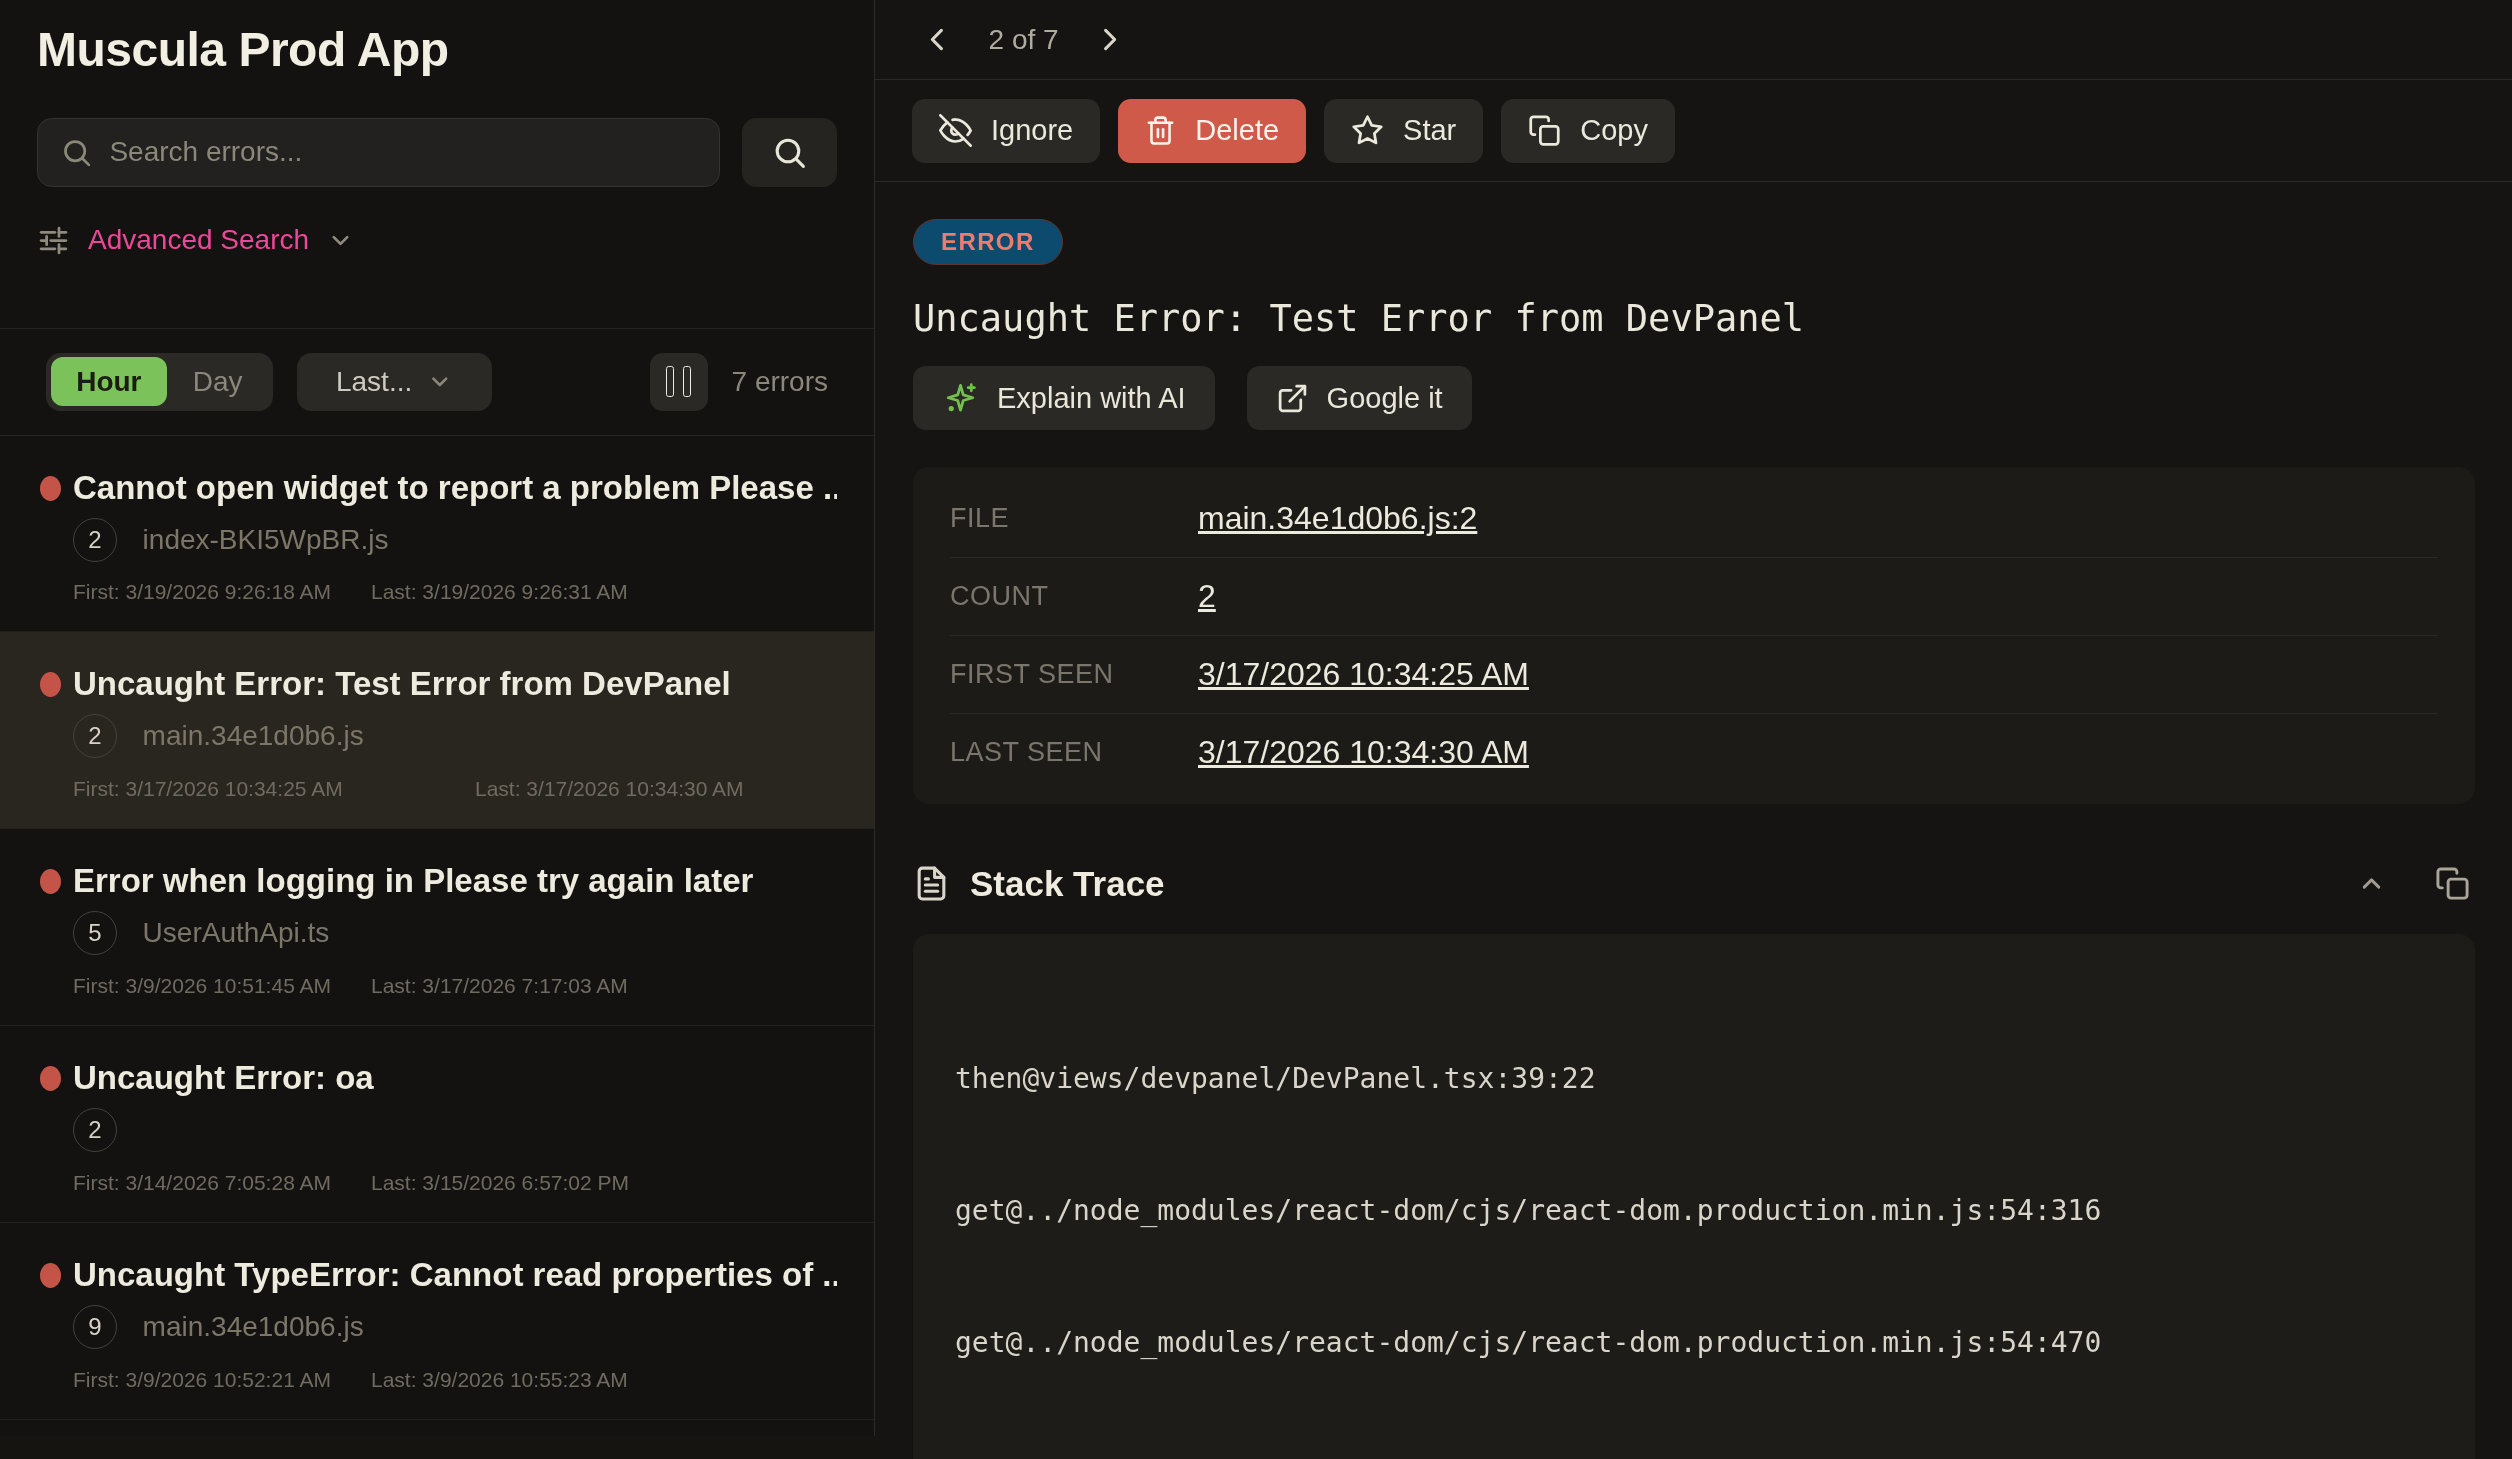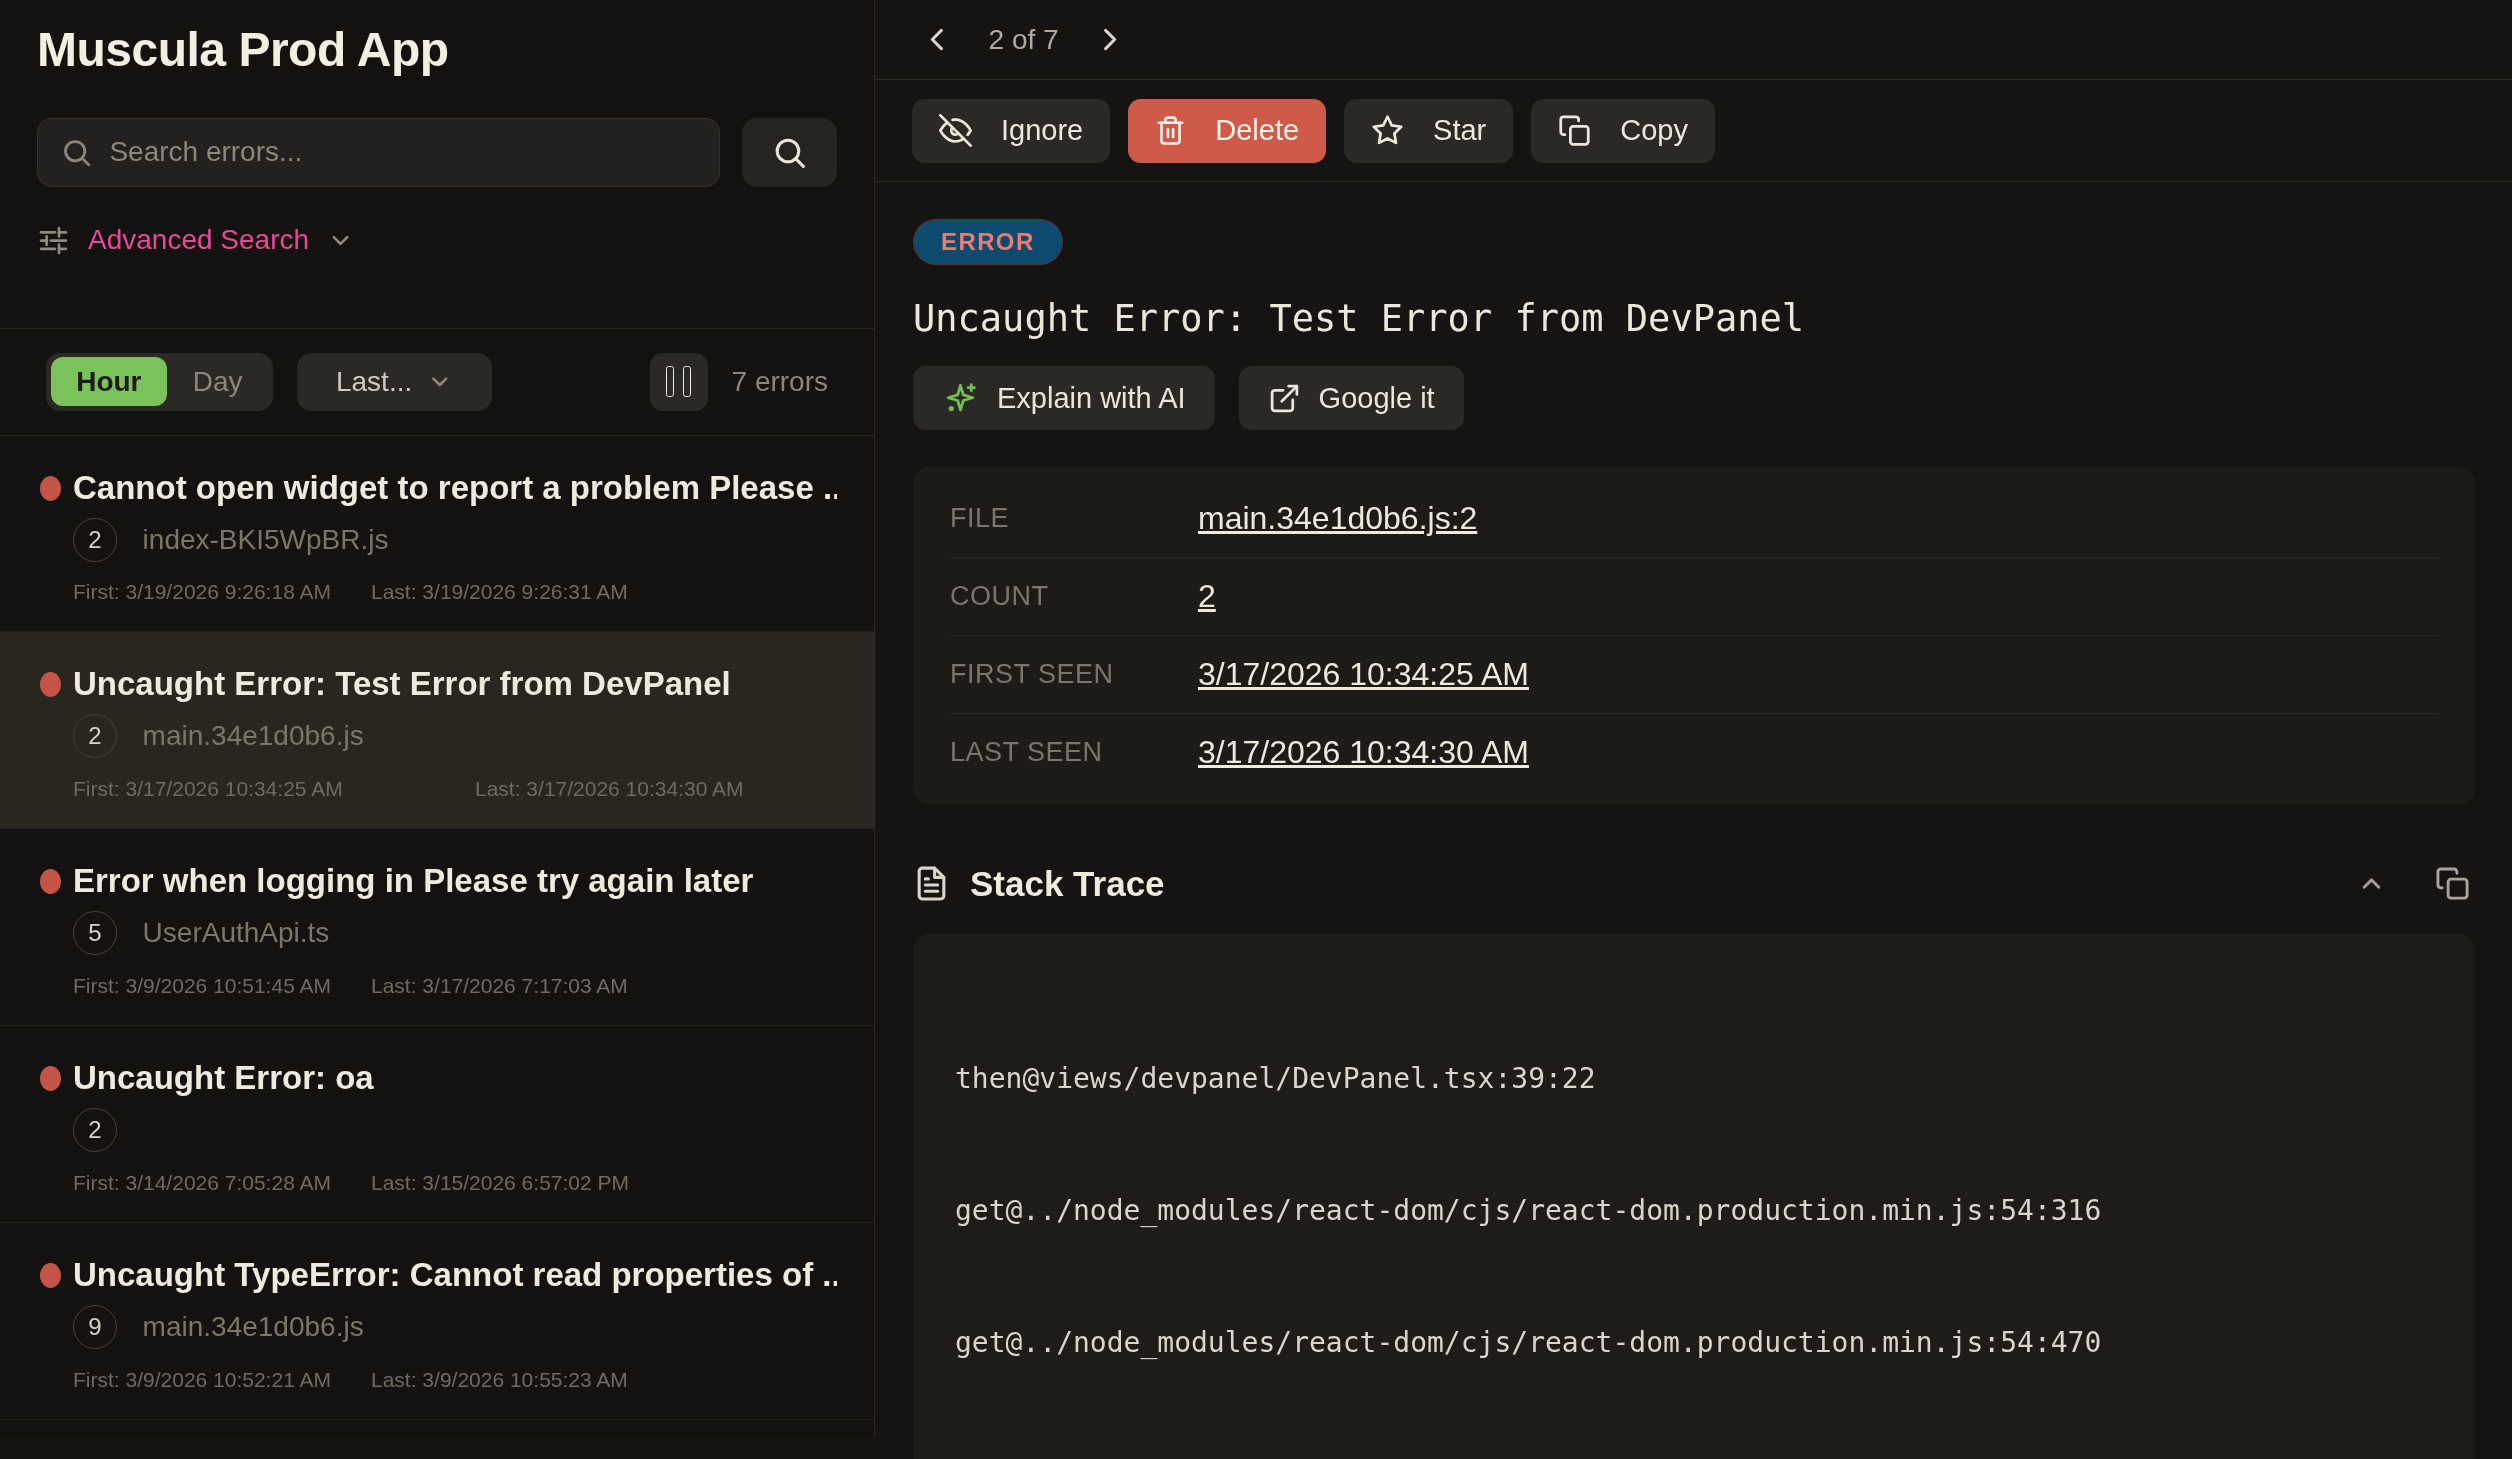--- a/index.html
+++ b/index.html
@@ -94,33 +94,33 @@
     padding:0 37px; border-bottom:1.8px solid #2c2a24;
   }
   .nav-btn { width:51px; height:51px; background:transparent; border:none; display:flex; align-items:center; justify-content:center; cursor:pointer; }
   .pager-pos { color:#b0ab9f; font-size:28px; margin:0 25.6px; }
   .actionbar {
     height:102px; flex:0 0 102px; display:flex; align-items:center; gap:18px;
     padding:0 37px; border-bottom:1.8px solid #2c2a24;
   }
   .act-btn {
     height:64px; padding:0 27px; background:#2b2925; border:none; border-radius:12.8px;
-    display:flex; align-items:center; gap:29px; cursor:pointer;
+    display:flex; align-items:center; gap:19px; cursor:pointer;
     color:#ebe8dc; font-size:29px; font-family:"Liberation Sans", sans-serif;
   }
   .act-btn.danger { background:#d05a49; color:#fdf2ec; }
 
   .content { padding:37px 37px 0 38px; flex:1; overflow:hidden; }
   .severity-badge {
     display:inline-flex; height:46px; padding:0 27px; align-items:center;
     background:#0c4a6e; border:1.8px solid #62332c; border-radius:913px;
     color:#ec7b70; font-size:24px; font-weight:700; letter-spacing:1.4px;
   }
   .error-title { margin-top:31px; font-size:37px; color:#eae7db; line-height:46px; }
-  .qa-row { display:flex; gap:24px; margin-top:24px; }
+  .qa-row { display:flex; gap:32px; margin-top:24px; }
   .qa-btn {
     height:64px; padding:0 29px; background:#2b2925; border:none; border-radius:12.8px;
     display:flex; align-items:center; gap:18px; cursor:pointer;
     color:#e9e6da; font-size:29px; font-family:"Liberation Sans", sans-serif;
   }
 
   .details-card { margin-top:37px; background:#1d1b17; border-radius:16.4px; padding:12.8px 37px; }
   .dc-row { display:flex; align-items:center; padding:20px 0; border-bottom:1.8px solid #2a2822; }
   .dc-row:last-child { border-bottom:none; }
   .dc-label { width:248px; flex:0 0 248px; color:#7b766b; font-size:27px; letter-spacing:0.5px; }

